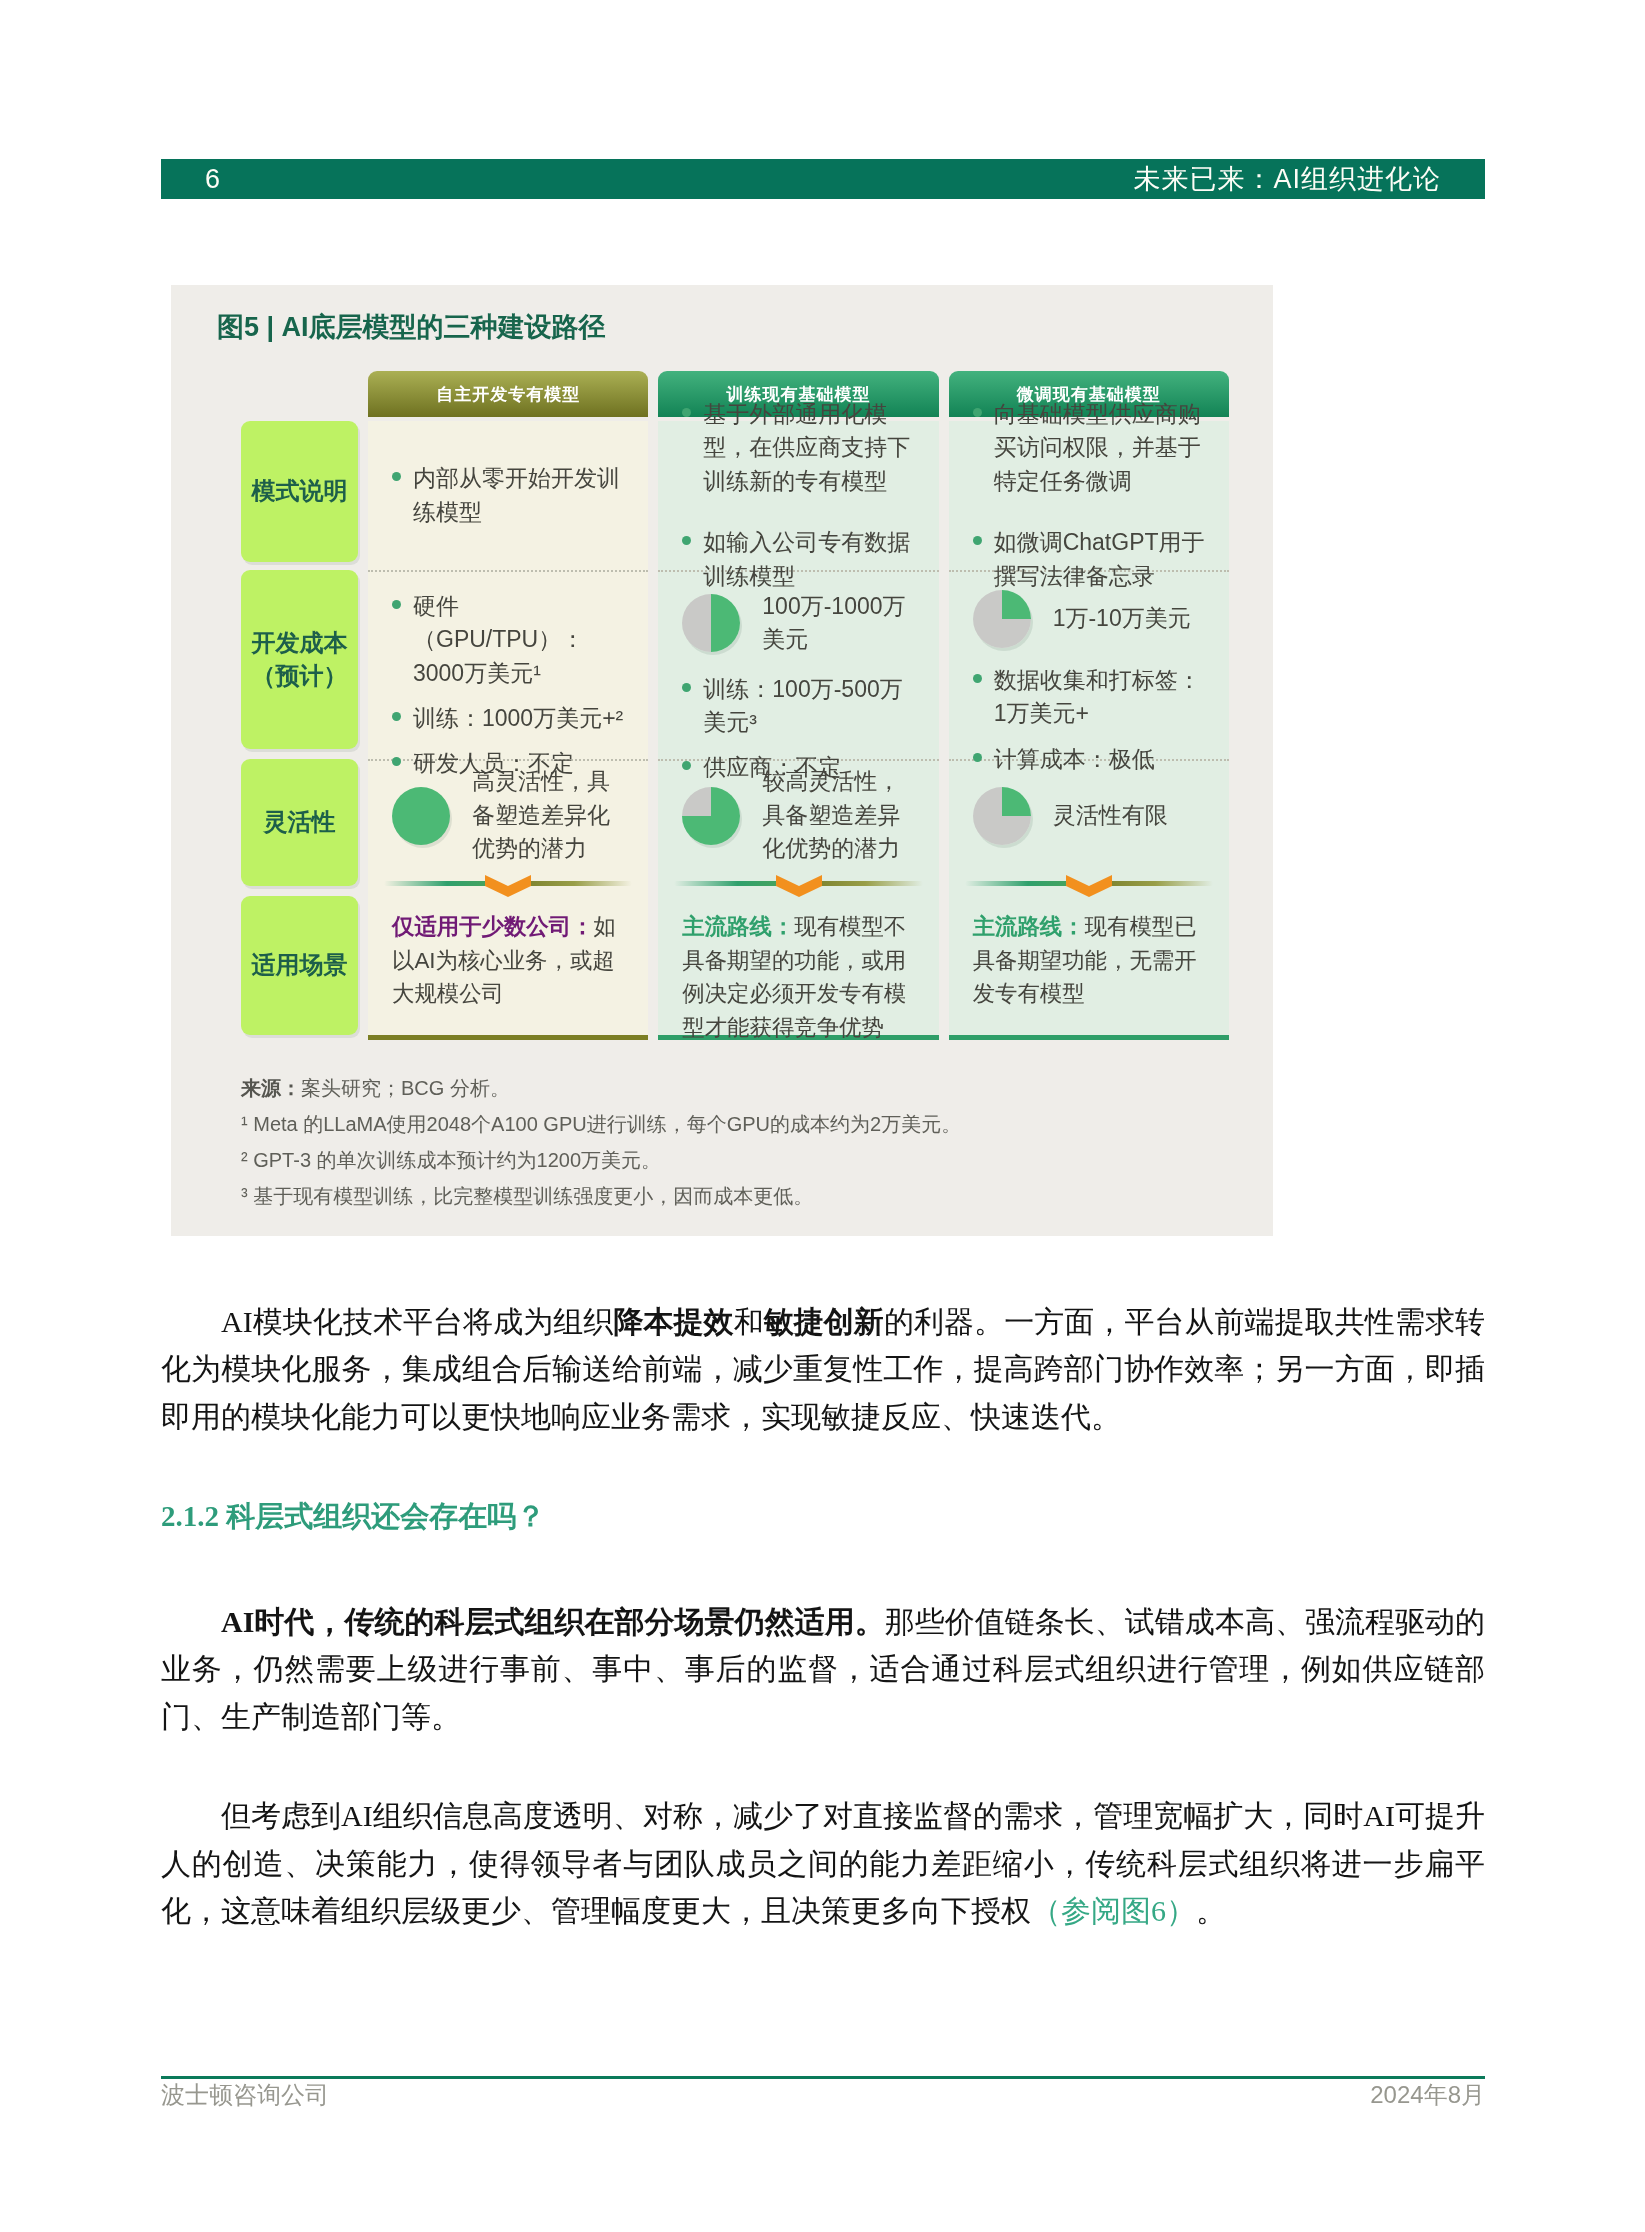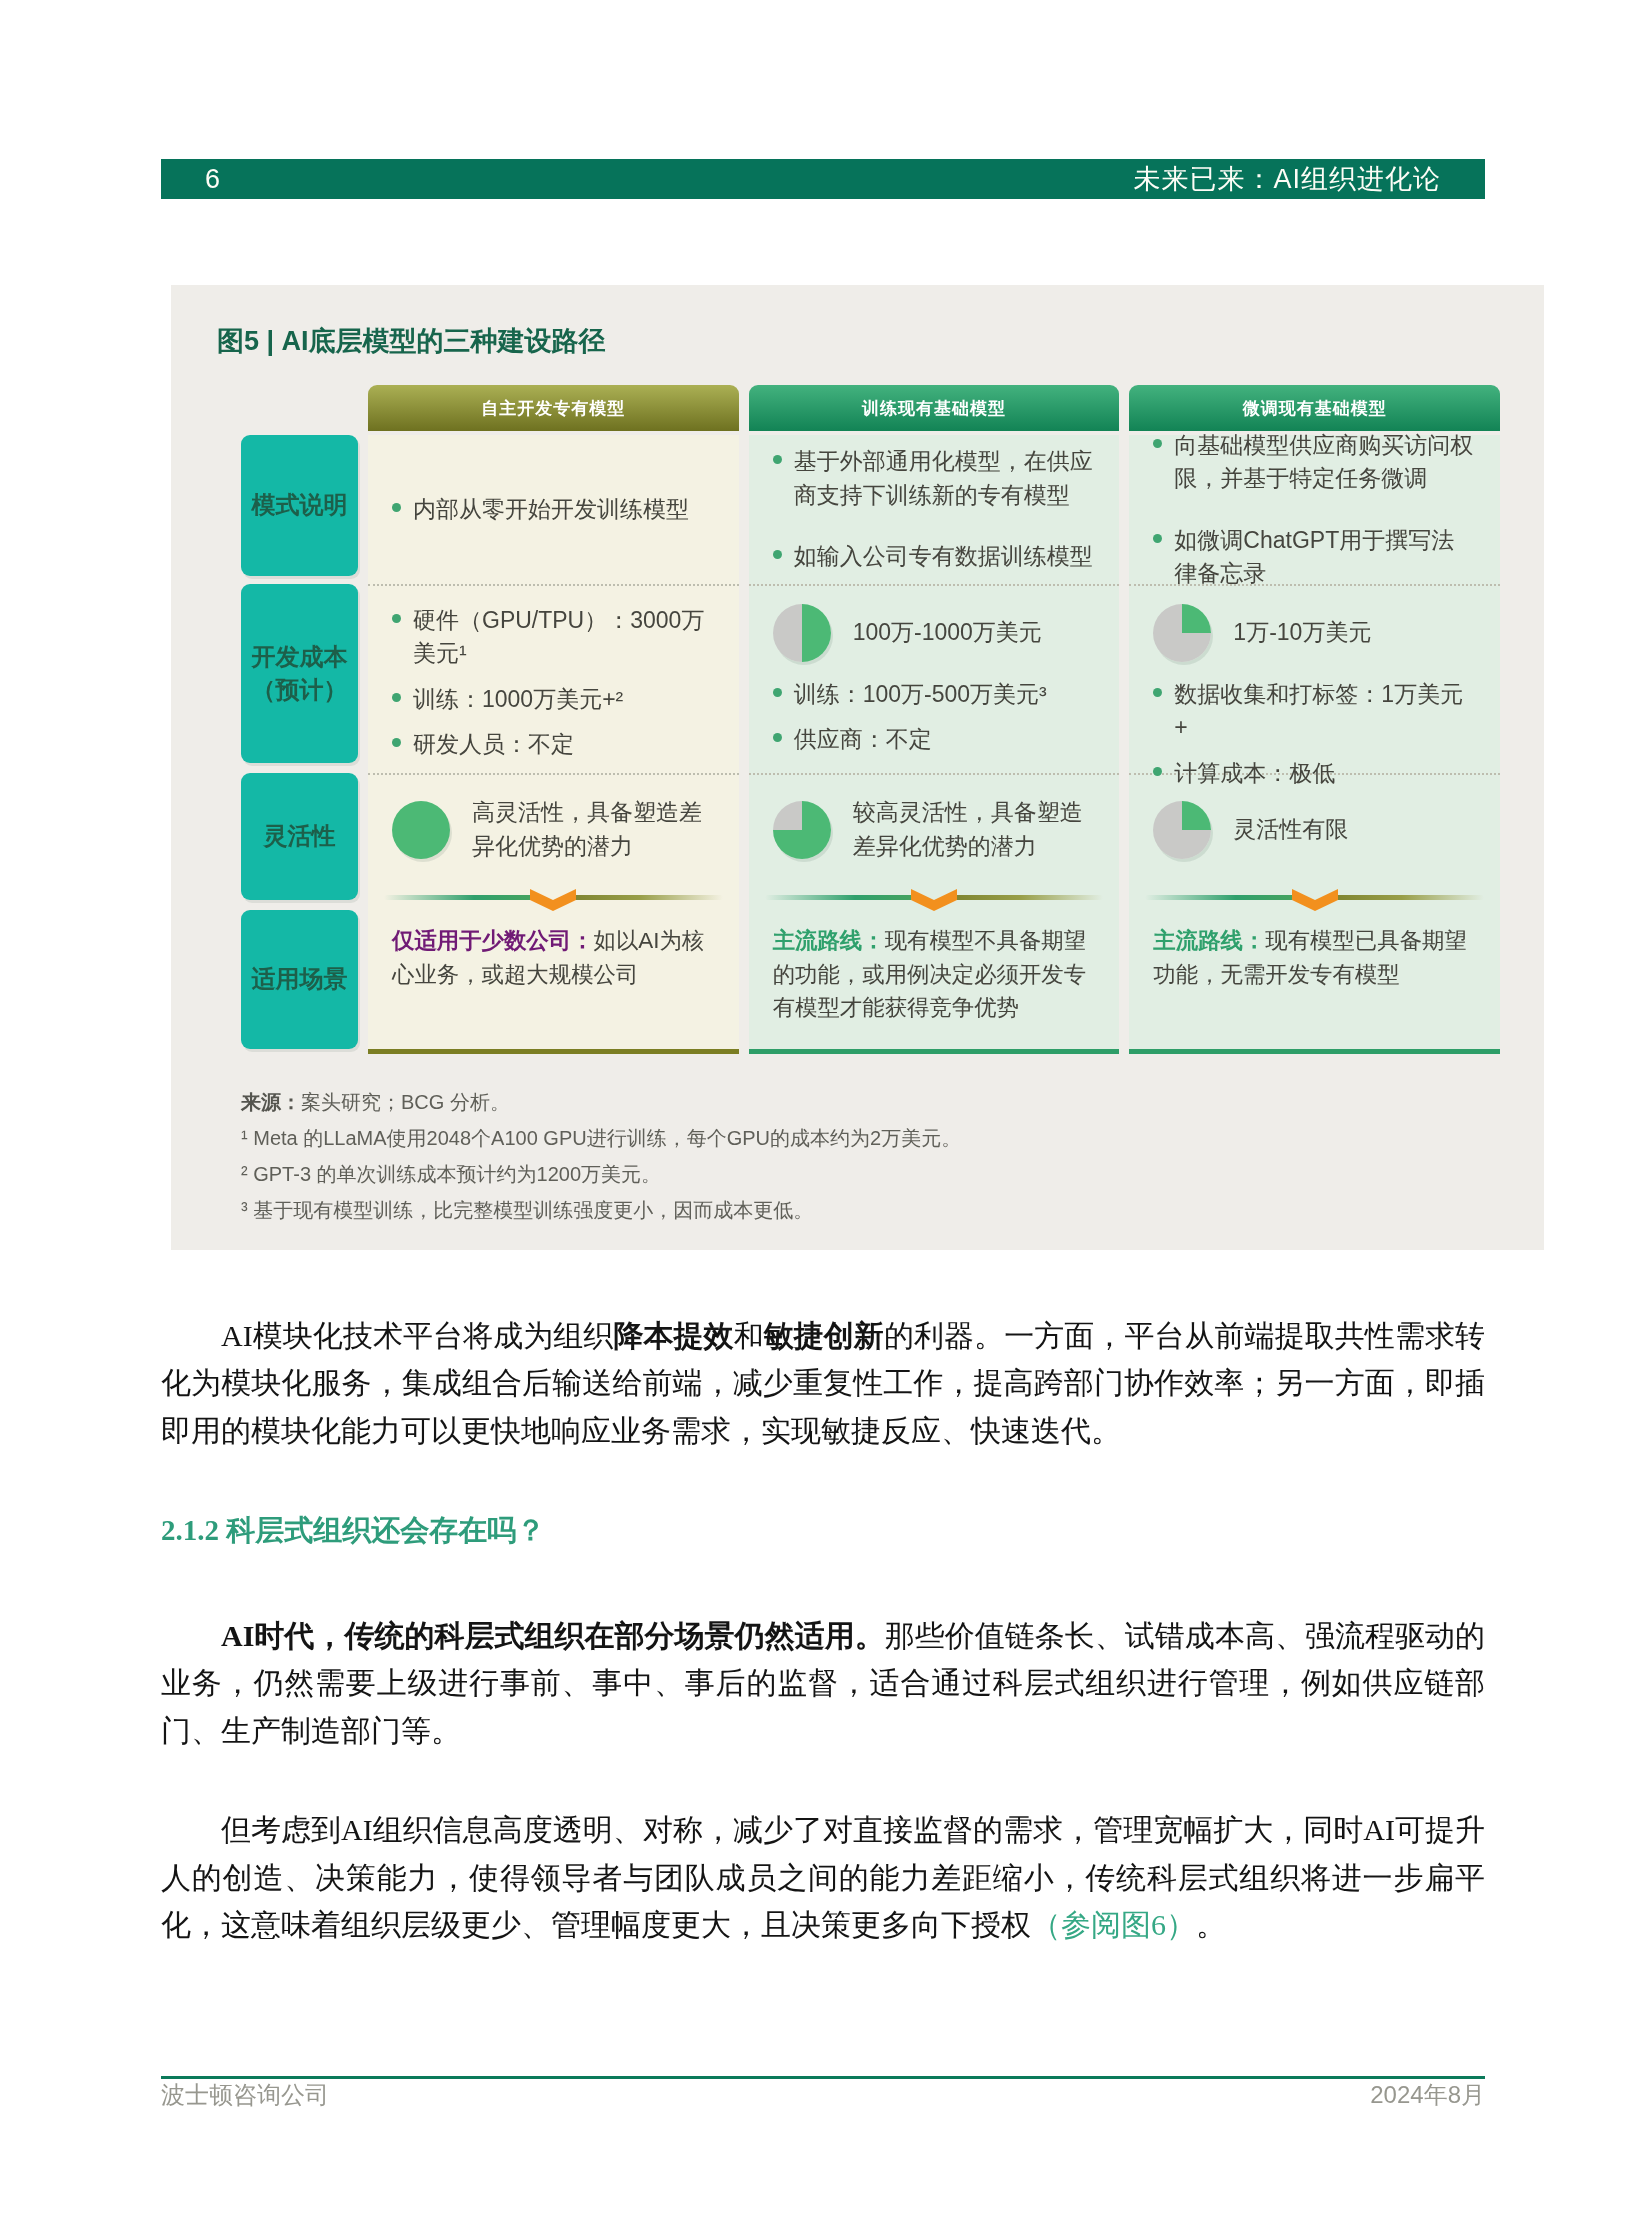--- a/index.html
+++ b/index.html
@@ -8,28 +8,28 @@
   .content{margin:0 161px;}
 
   
   .banner{margin-top:159px;height:40px;background:#06735A;color:#FDFDF6;
           display:flex;align-items:center;justify-content:space-between;
           padding:0 44px;box-sizing:border-box;font-size:27px;}
   .banner .pageno{font-weight:400;}
   .banner .doctitle{font-weight:500;letter-spacing:1px;}
 
   
-  .figure{margin:86px 161px 0 171px;width:1373px;box-sizing:border-box;
-          background:#EFEDE9;padding:32px 42px 22px 42px;}
+  .figure{margin:86px 161px 0 171px;width:1102px;box-sizing:border-box;
+          background:#EFEDE9;padding:18px 42px 22px 42px;}
   .fig-title{color:#17654C;font-size:27px;font-weight:bold;margin:6px 0 26px 4px;}
 
   .fig-table{display:flex;gap:10px;margin-left:28px;margin-right:2px;}
   .label-col{width:117px;flex:none;}
   .label-spacer{height:50px;}
-  .label-block{background:#14b8a6;border-radius:9px;color:#1D5F4A;font-weight:bold;
+  .label-block{background:#bef264;border-radius:9px;color:#1D5F4A;font-weight:bold;
                font-size:24px;line-height:1.35;display:flex;align-items:center;justify-content:center;
                text-align:center;white-space:pre-line;box-shadow:2px 3px 0 rgba(60,90,70,0.10);}
   .lb1{height:141px;margin-bottom:8px;}
   .lb2{height:179px;margin-bottom:10px;}
   .lb3{height:127px;margin-bottom:10px;}
   .lb4{height:139px;}
 
   .fig-col{flex:1;display:flex;flex-direction:column;}
   .col-header{height:46px;border-radius:9px 9px 0 0;margin-bottom:4px;
               display:flex;align-items:center;justify-content:center;

